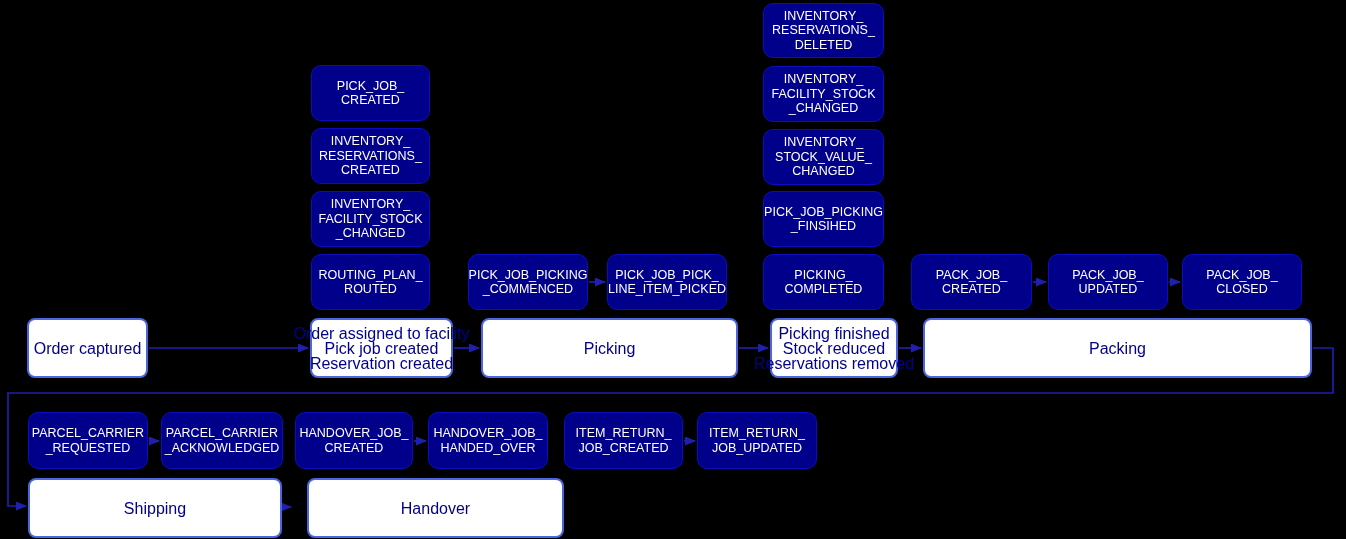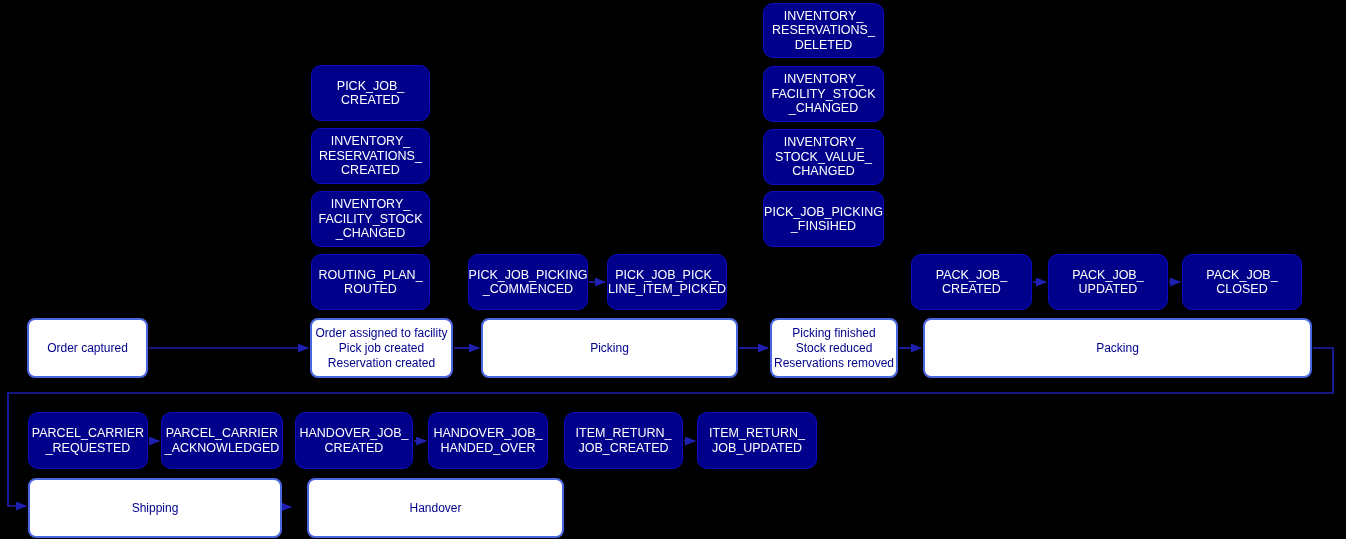--- a/index.html
+++ b/index.html
@@ -39,21 +39,21 @@
     border-radius: 10px;
     color: var(--event-text, #ffffff);
     font-size: 12.5px;
     line-height: 14.5px;
   }
   .stage {
     background: var(--stage-fill, #ffffff);
     border: 2px solid var(--stage-border, #4a66e0);
     border-radius: 8px;
     color: var(--stage-text, #00008b);
-    font-size: 12px;
+    font-size: 16px;
     line-height: 15px;
   }
   .ln { white-space: nowrap; }
 </style>
 </head>
 <body>
 
 <div id="canvas" style="background: rgb(0, 0, 0);">
   <svg id="arrow-layer" xmlns="http://www.w3.org/2000/svg" width="1346" height="539" viewBox="0 0 1346 539">
     <defs>
@@ -112,20 +112,24 @@
     </div>
     <div class="node event" style="left: 763px; top: 129px; width: 121px; height: 56px;">
       <div class="ln">INVENTORY_</div>
       <div class="ln">STOCK_VALUE_</div>
       <div class="ln">CHANGED</div>
     </div>
     <div class="node event" style="left: 763px; top: 191px; width: 121px; height: 56px;">
       <div class="ln">PICK_JOB_PICKING</div>
       <div class="ln">_FINSIHED</div>
     </div>
+    <div class="node event" style="left: 763px; top: 254px; width: 121px; height: 56px;">
+      <div class="ln">PICKING_</div>
+      <div class="ln">COMPLETED</div>
+    </div>
     <div class="node event" style="left: 911px; top: 254px; width: 121px; height: 56px;">
       <div class="ln">PACK_JOB_</div>
       <div class="ln">CREATED</div>
     </div>
     <div class="node event" style="left: 1048px; top: 254px; width: 120px; height: 56px;">
       <div class="ln">PACK_JOB_</div>
       <div class="ln">UPDATED</div>
     </div>
     <div class="node event" style="left: 1182px; top: 254px; width: 120px; height: 56px;">
       <div class="ln">PACK_JOB_</div>

